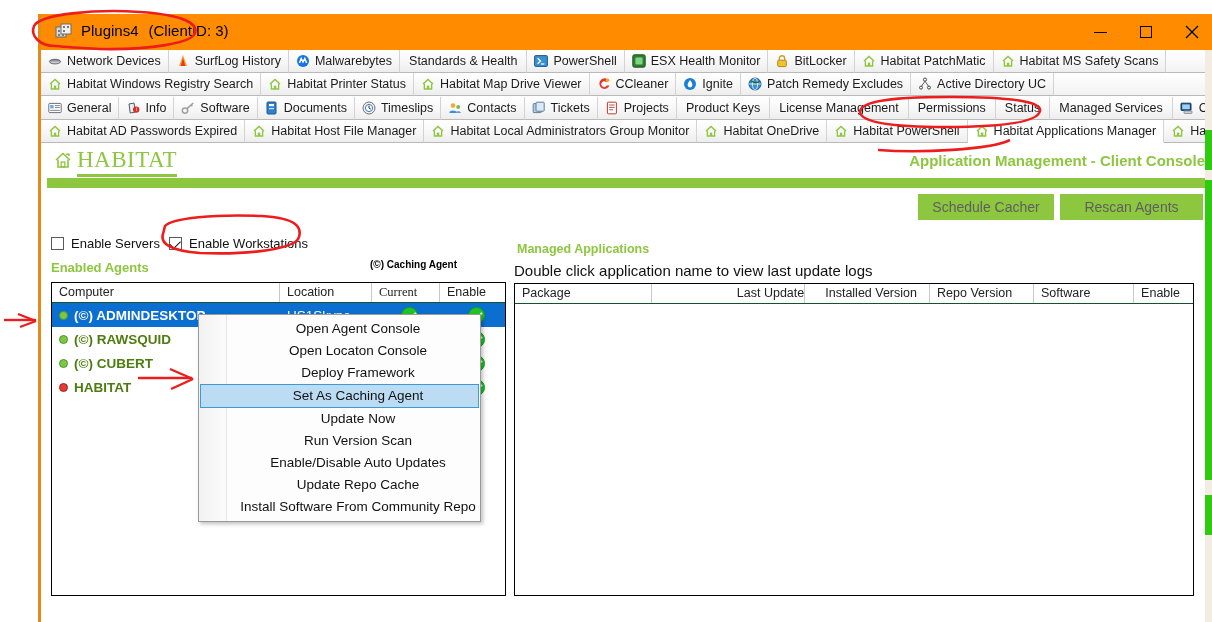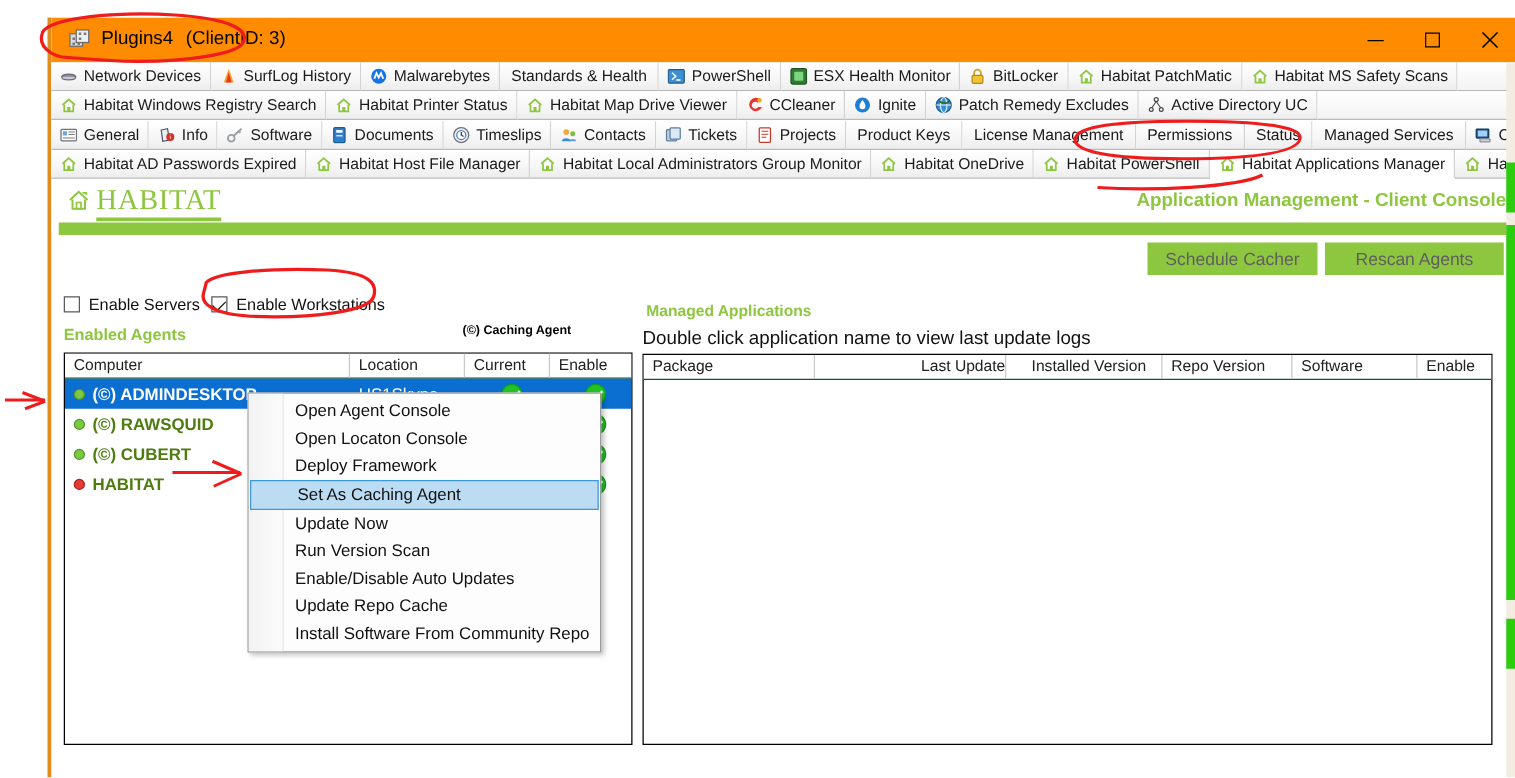--- a/index.html
+++ b/index.html
@@ -193,20 +193,21 @@
   }
   .ctxmenu::before {
     content: ""; position: absolute; left: 0; top: 0; width: 27px; height: 100%;
     background: linear-gradient(to right, #f2f2f2, #fbfbfb);
     border-right: 1px solid #e6e6e6;
   }
   .ctxitem {
     position: relative; height: 22px; line-height: 22px;
     padding-left: 37px; font-size: 13.5px; color: #111;
     white-space: nowrap;
+    text-align: center;
   }
   .ctxitem.hl {
     background: #bcdcf4; border: 1px solid #3c9ad6;
     height: 24px; line-height: 22px; margin: 0 1px;
   }
 
   
   .rstrip { position: absolute; right: 0; top: 36px; width: 7px; height: 572px; background: #f3ece2; }
   .rstrip .seg { position: absolute; left: 0; width: 7px; background: #2ecc0f; }
 
@@ -628,21 +629,21 @@
 
     <div class="lbl-enabled">Enabled Agents</div>
     <div class="lbl-caching">(©) Caching Agent</div>
     <div class="lbl-managed">Managed Applications</div>
     <div class="lbl-dblclick">Double click application name to view last update logs</div>
 
     <div class="grid agents">
       <div class="ghead">
           <div class="gh" style="width: 228px;">Computer</div>
           <div class="gh" style="width: 92px;">Location</div>
-          <div class="gh" style="width: 68px;">Current</div>
+          <div class="gh" style="width: 68px; font-family: Liberation Serif, serif;">Current</div>
           <div class="gh" style="width: 65px;">Enable</div>
         </div>
       <div>
           <div class="grow selected">
             <div class="gc name" style="width: 228px;">
               <span class="dot green"></span>
               <span>(©) ADMINDESKTOP</span>
             </div>
             <div class="gc" style="width: 92px;">US1Skype</div>
             <div class="gc cell-center" style="width: 68px;">

